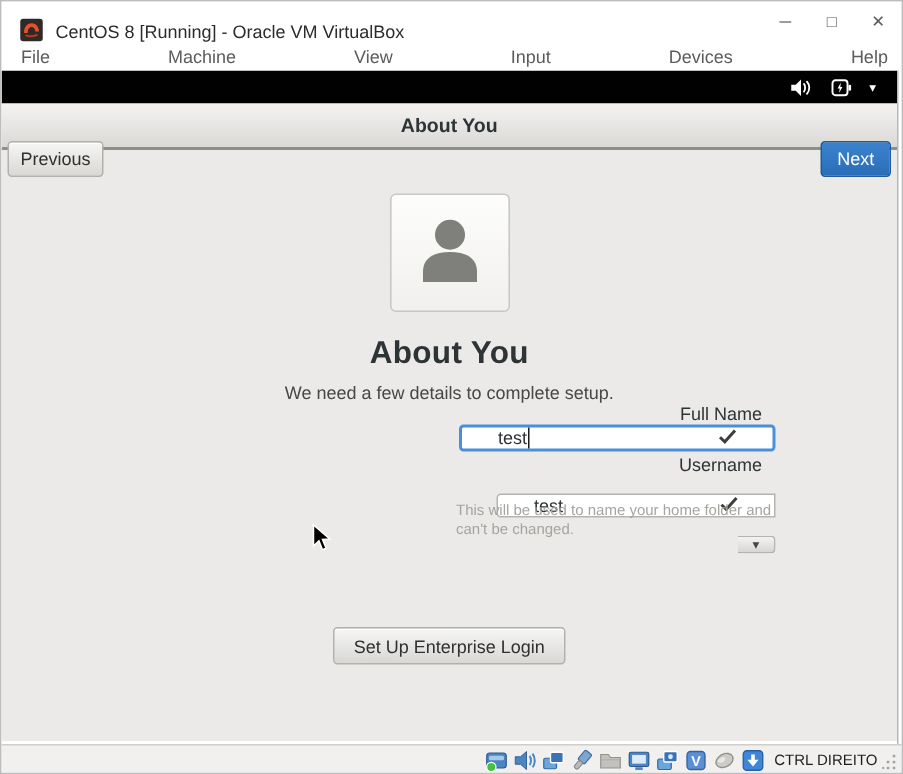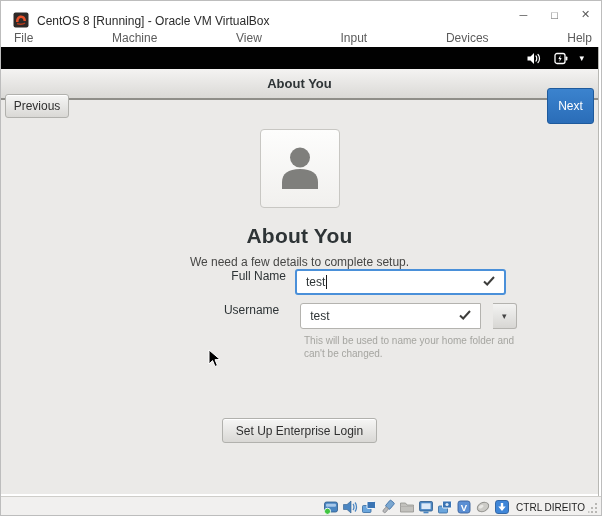--- a/index.html
+++ b/index.html
@@ -23,32 +23,32 @@
 
   .gnome-topbar { height:22px; background:#010101; display:flex; align-items:center; justify-content:flex-end; padding-right:14px; }
   .topbar-icon { display:flex; align-items:center; margin-left:13px; }
   .topbar-caret { color:#ffffff; font-size:9px; margin-left:11px; }
 
   .gis-header { height:31px; background:linear-gradient(#f4f3f2,#dad9d6); border-bottom:2px solid #8f8e89; display:flex; align-items:center; padding:0 4px; position:relative; }
   .gis-title { position:absolute; left:0; right:0; text-align:center; font-size:13px; font-weight:bold; color:#2e3436; }
   .btn { border-radius:3px; font-size:12px; display:flex; align-items:center; justify-content:center; cursor:default;margin-top:45px; }
   .btn-gray { background:linear-gradient(#f6f6f5,#d9d8d5); border:1px solid #b1b1ad; color:#303030; box-shadow:inset 0 1px 0 #fff; }
   .btn-previous { width:64px; height:24px; position:relative; z-index:1; }
-  .btn-next { margin-left:auto; width:47px; height:36px; background:linear-gradient(#3b83ce,#2a6db8); border:1px solid #1e5a9c; color:#ffffff; position:relative; z-index:1; }
+  .btn-next { margin-left:auto; width:47px; height:24px; background:linear-gradient(#3b83ce,#2a6db8); border:1px solid #1e5a9c; color:#ffffff; position:relative; z-index:1; }
 
   .gis-content { height:394px; background:#ebeae8; display:flex; flex-direction:column; align-items:center; }
 
   .avatar-button { margin-top:29px; width:80px; height:79px; background:linear-gradient(#fdfdfc,#f1f0ee); border:1px solid #c8c7c3; border-radius:4px; display:flex; align-items:center; justify-content:center; }
 
   .page-title { margin-top:16px; font-size:21px; font-weight:bold; color:#2e3436; letter-spacing:0.2px; }
   .page-subtitle { margin-top:7px; font-size:12px; color:#49494 7; color:#474745; }
-  .form-row { display:flex; align-items:flex-start; height:26px; }
+  .form-row { display:flex; align-items:flex-end; height:26px;flex-direction:column; }
   .form-row + .form-row { margin-top:8px;gap:12px; }
   .form-label { width:213px; text-align:right; padding-right:9px; font-size:12px; color:#2e3436; }
-  .text-field { width:211px; height:26px; background:#ffffff; border:2px solid #4a90d9; border-radius:3px; display:flex; align-items:center; padding:0 9px; font-size:12px; color:#2e3436; }
+  .text-field { width:211px; height:26px; background:#ffffff; border:2px solid #4a90d9; border-radius:3px; display:flex; align-items:center; padding:0 24px; font-size:12px; color:#2e3436; }
   .text-field.plain { width:186px; border:1px solid #b4b3af; border-radius:3px 0 0 3px; }
   .caret { display:inline-block; width:1px; height:14px; background:#1a1a1a; margin-left:1px; }
   .field-check { margin-left:auto; flex:0 0 auto; }
   .combo-button { width:25px; height:26px; background:linear-gradient(#f3f3f2,#d7d6d3); border:1px solid #b4b3af; border-left:none; border-radius:0 3px 3px 0; display:flex; align-items:center; justify-content:center; font-size:9px; color:#454545; }
 
   .hint { margin-top:5px; margin-left:222px; width:220px; align-self:flex-start; font-size:10px; line-height:13px; color:#a5a5a0; }
   .form-block { display:flex; flex-direction:column; width:435px; }
 
   .enterprise-btn { margin-top:58px; height:25px; padding:0 13px; align-self:center; }
 

